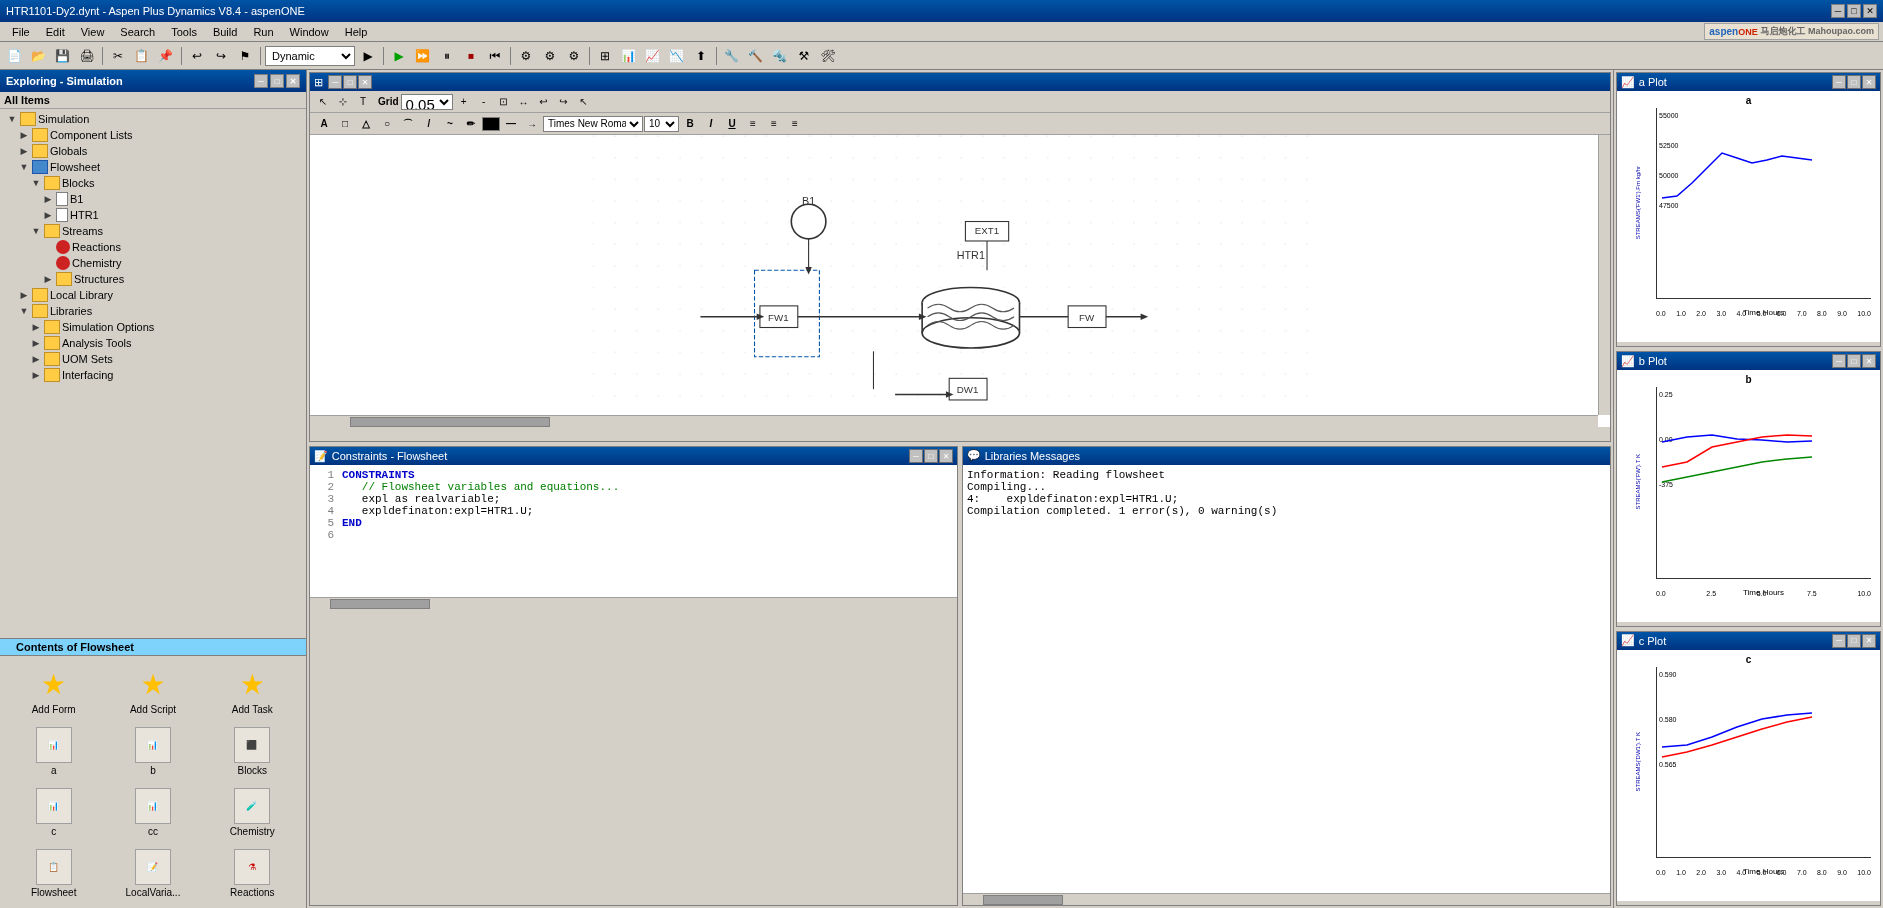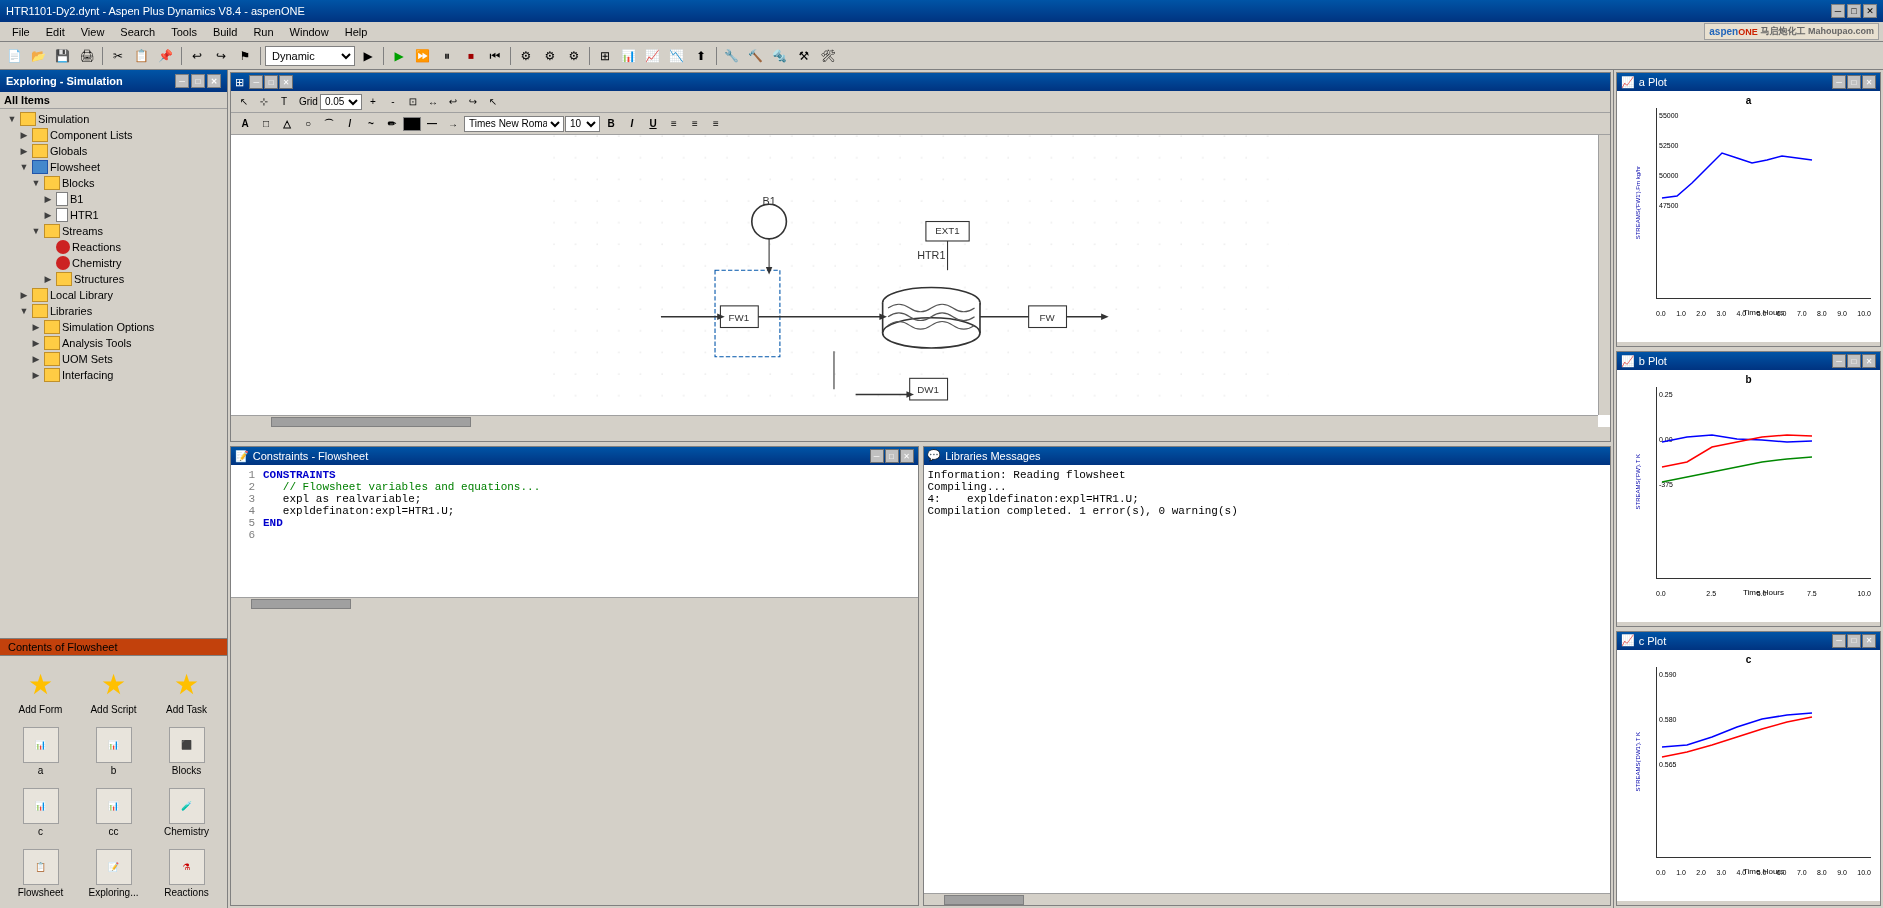--- a/index.html
+++ b/index.html
@@ -52,21 +52,21 @@
     .mode-select {
       height: 20px; width: 90px;
       background: white; border: 1px solid #808080;
       font-size: 11px; padding: 0 2px;
     }
     .tb-play { color: #00a000; }
     .tb-stop { color: #a00000; }
 
     
     .sidebar {
-      width: 228px;
+      width: 307px;
       background: #d4d0c8;
       border-right: 1px solid #808080;
       display: flex;
       flex-direction: column;
       overflow: hidden;
     }
     .sidebar-header {
       background: linear-gradient(to bottom, #0054a6, #003380);
       color: white;
       height: 22px;
@@ -84,24 +84,24 @@
     .tree-indent { display: inline-block; }
     .expand-icon { width: 12px; height: 12px; display: inline-flex; align-items: center; justify-content: center; font-size: 9px; color: #404040; }
     .tree-label { font-size: 11px; }
 
     
     .contents-panel {
       background: #d4d0c8;
       border-top: 1px solid #808080;
     }
     .contents-header {
-      background: #c2410c;
-      padding: 2px 8px;
+      background: #7dd3fc;
+      padding: 2px 16px;
       font-size: 11px;
-      font-weight: normal;
+      font-weight: bold;
       border-bottom: 1px solid #808080;
     }
     .contents-grid {
       display: grid;
       grid-template-columns: repeat(3, 1fr);
       gap: 4px;
       padding: 6px;
       max-height: 280px;
       overflow-y: auto;
     }
@@ -159,21 +159,21 @@
       background: #d4d0c8;
       height: 22px;
       display: flex;
       align-items: center;
       padding: 1px 4px;
       border-bottom: 1px solid #a0a0a0;
       gap: 2px;
       font-size: 10px;
     }
     .fs-tb-btn { width: 18px; height: 18px; background: #d4d0c8; border: 1px solid transparent; display: flex; align-items: center; justify-content: center; cursor: pointer; font-size: 10px; }
-    .grid-select { height: 16px; font-size: 10px; background: white; border: 1px solid #808080; }
+    .grid-select { height: 16px; font-size: 15px; background: white; border: 1px solid #808080; }
 
     .flowsheet-draw-toolbar {
       background: #d4d0c8;
       height: 22px;
       display: flex;
       align-items: center;
       padding: 1px 4px;
       border-bottom: 1px solid #a0a0a0;
       gap: 1px;
       font-size: 11px;
@@ -476,21 +476,21 @@
         <div class="content-item">
           <div class="small-icon-item" style="font-size:9px;color:#c00;">🧪</div>
           <span class="content-label">Chemistry</span>
         </div>
         <div class="content-item">
           <div class="small-icon-item" style="font-size:9px;color:#333;">📋</div>
           <span class="content-label">Flowsheet</span>
         </div>
         <div class="content-item">
           <div class="small-icon-item" style="font-size:9px;color:#333;">📝</div>
-          <span class="content-label">Exploring...</span>
+          <span class="content-label">LocalVaria...</span>
         </div>
         <div class="content-item">
           <div class="small-icon-item" style="font-size:9px;color:#c00;">⚗</div>
           <span class="content-label">Reactions</span>
         </div>
       </div>
     </div>
   </div>
 
   <div class="central-area">
@@ -499,21 +499,21 @@
       <div class="window-titlebar">
         <span style="font-size:11px;margin-right:4px;">⊞</span>
         <div class="win-btn">─</div>
         <div class="win-btn">□</div>
         <div class="win-btn">✕</div>
       </div>
       <div class="flowsheet-toolbar">
         <div class="fs-tb-btn">↖</div>
         <div class="fs-tb-btn">⊹</div>
         <div class="fs-tb-btn">T</div>
-        <span style="margin-left:4px;">Grid</span>
+        <span style="margin-left:4px;font-weight:bold;">Grid</span>
         <select class="grid-select">
           <option>0.05</option>
           <option>0.1</option>
         </select>
         <div class="fs-tb-btn">+</div>
         <div class="fs-tb-btn">-</div>
         <div class="fs-tb-btn">⊡</div>
         <div class="fs-tb-btn">↔</div>
         <div class="fs-tb-btn">↩</div>
         <div class="fs-tb-btn">↪</div>

